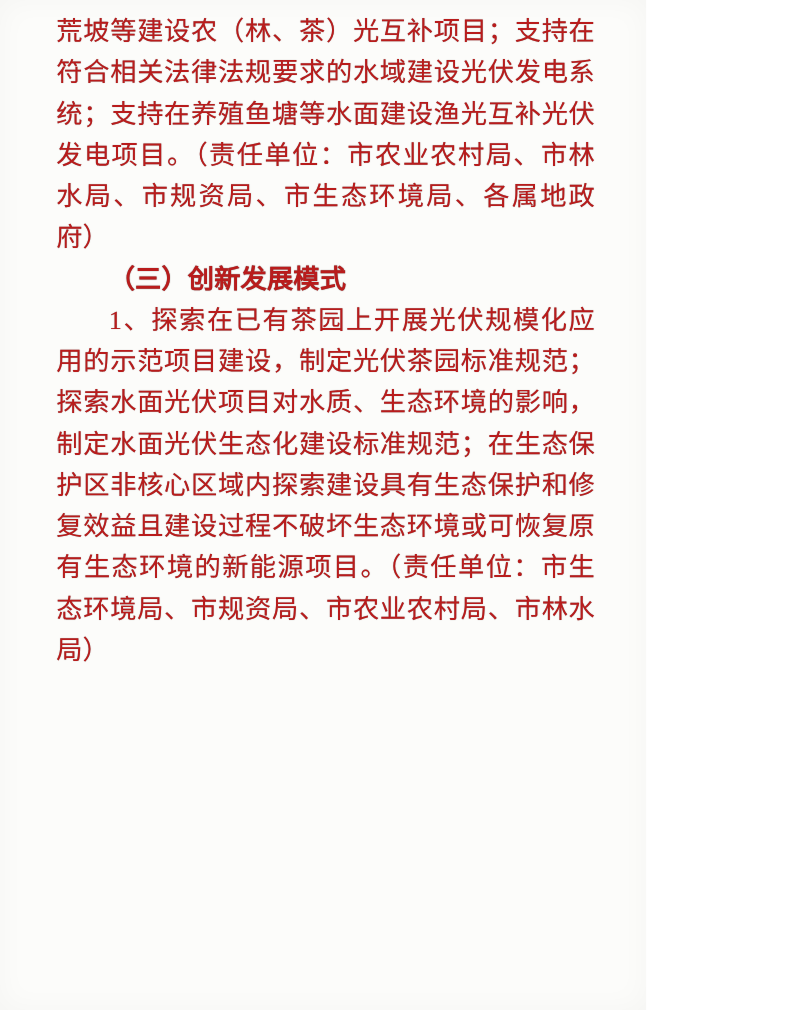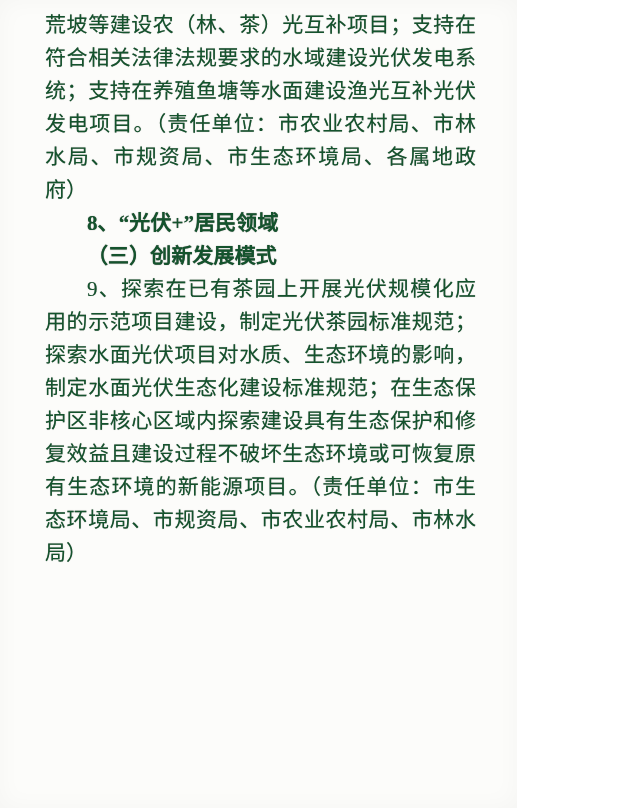--- a/index.html
+++ b/index.html
@@ -12,21 +12,21 @@
     position: relative;
     box-sizing: border-box;
     width: 517px;
     height: 808px;
     margin: 0;
     background: #fcfcfa;
     padding: 9px 41px 0 45px;
     font-family: "Liberation Serif", "DejaVu Serif", serif;
     font-size: 21px;
     line-height: 33px;
-    color: #14532d;
+    color: #b91c1c;
     overflow: hidden;
     
     box-shadow: inset 0 0 24px rgba(0,0,0,0.03);
   }
   .page p {
     margin: 0;
     padding: 0;
     text-align: justify;
     text-justify: inter-ideograph;
     line-break: strict;
@@ -43,21 +43,20 @@
     text-shadow: 0 0 0.9px rgba(30,28,27,0.65);
   }
 </style>
 </head>
 <body>
 
 <div class="page">
 
   <p class="continued">荒坡等建设农（林、茶）光互补项目；支持在符合相关法律法规要求的水域建设光伏发电系统；支持在养殖鱼塘等水面建设渔光互补光伏发电项目。（责任单位：市农业农村局、市林水局、市规资局、市生态环境局、各属地政府）</p>
 
-  <p class="heading">8、“光伏+”居民领域</p>
 
 
 
   <p class="heading">（三）创新发展模式</p>
 
-  <p>9、探索在已有茶园上开展光伏规模化应用的示范项目建设，制定光伏茶园标准规范；探索水面光伏项目对水质、生态环境的影响，制定水面光伏生态化建设标准规范；在生态保护区非核心区域内探索建设具有生态保护和修复效益且建设过程不破坏生态环境或可恢复原有生态环境的新能源项目。（责任单位：市生态环境局、市规资局、市农业农村局、市林水局）</p>
+  <p>1、探索在已有茶园上开展光伏规模化应用的示范项目建设，制定光伏茶园标准规范；探索水面光伏项目对水质、生态环境的影响，制定水面光伏生态化建设标准规范；在生态保护区非核心区域内探索建设具有生态保护和修复效益且建设过程不破坏生态环境或可恢复原有生态环境的新能源项目。（责任单位：市生态环境局、市规资局、市农业农村局、市林水局）</p>
 
 </div>
 
 </body></html>

